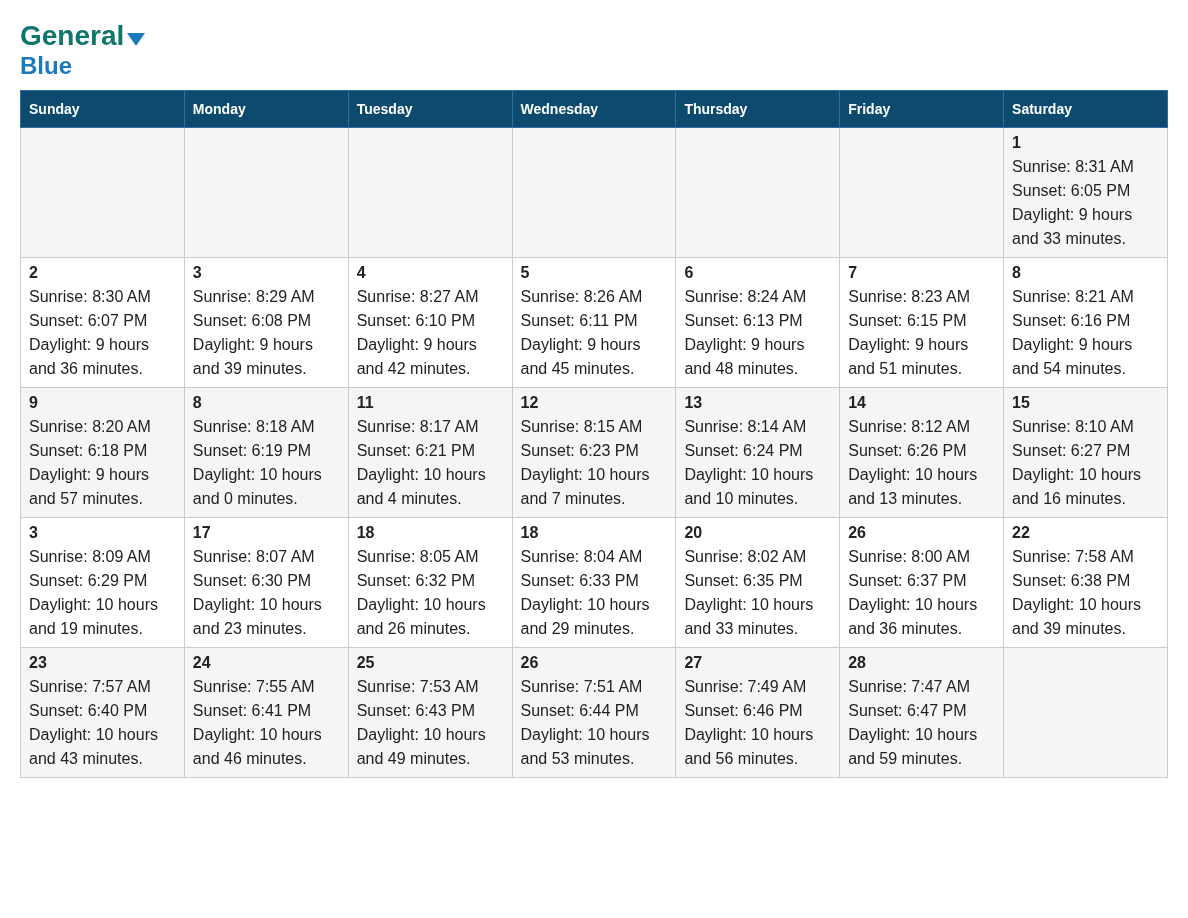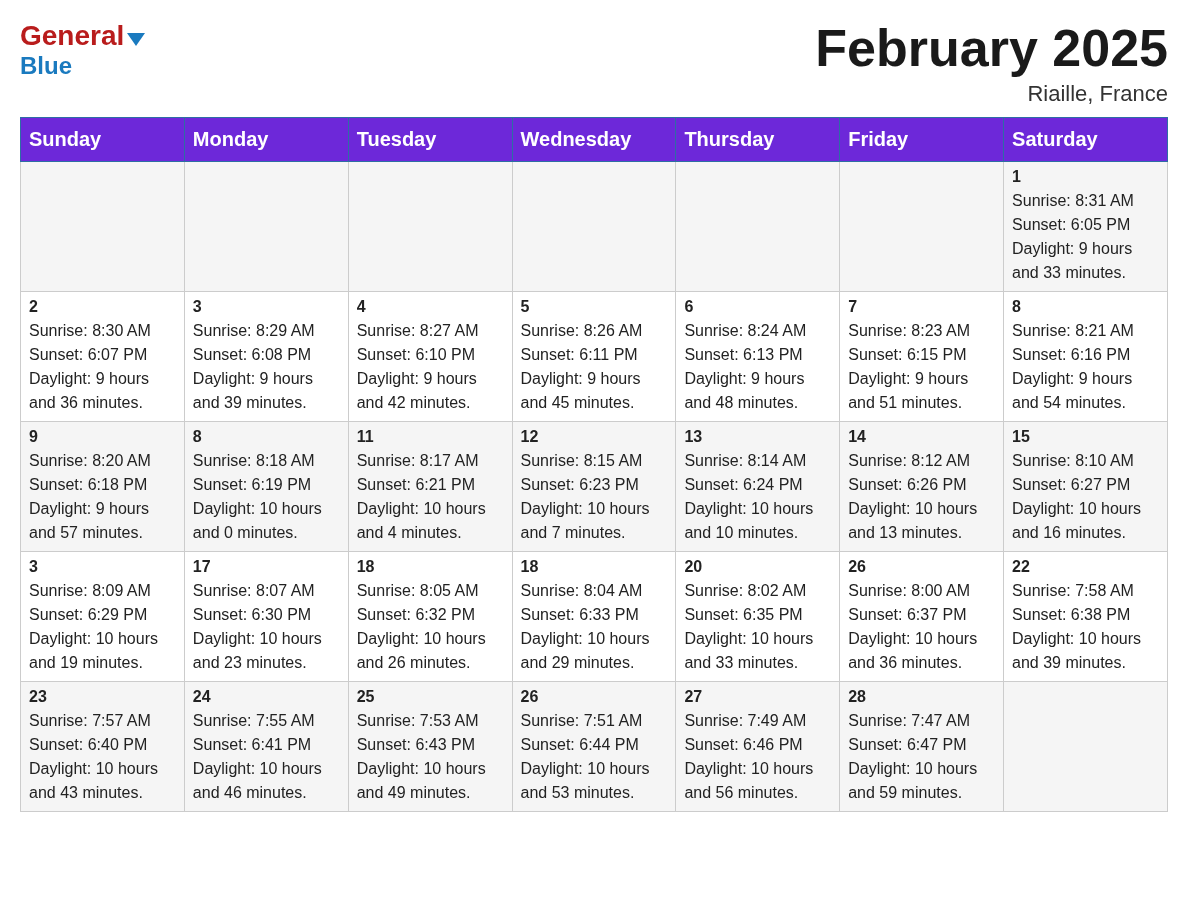--- a/index.html
+++ b/index.html
@@ -38,23 +38,23 @@
       font-size: 22px;
       color: #333;
       margin-top: 4px;
     }
     .calendar {
       width: 100%;
       border-collapse: collapse;
       margin-top: 10px;
     }
     .calendar th {
-      background-color: #6d28d9;
+      background-color: #0c4a6e;
       color: #fff;
-      font-size: 20px;
+      font-size: 14px;
       font-weight: bold;
       padding: 10px 8px;
       text-align: left;
       border: 1px solid #2e6da4;
     }
     .calendar td {
       border: 1px solid #ccc;
       vertical-align: top;
       padding: 6px 8px;
       width: 14.28%;
@@ -89,30 +89,26 @@
     }
     .row-shade-1 td { background-color: #f5f5f5; }
     .row-shade-2 td { background-color: #fff; }
   </style>
 </head>
 <body>
 
 <div class="header">
   <div class="logo">
     <div class="logo-line1">
-      <span style="font-size:28px;font-weight:bold;color:#b91c1c;">General</span>
+      <span style="font-size:28px;font-weight:bold;color:#0f766e;">General</span>
       <span style="display:inline-block;width:0;height:0;border-left:9px solid transparent;border-right:9px solid transparent;border-top:13px solid #1a7abf;margin-left:3px;margin-top:6px;"></span>
     </div>
     <div>
       <span style="font-size:24px;font-weight:bold;color:#1a7abf;">Blue</span>
     </div>
-  </div>
-  <div class="title-section">
-    <div class="month-title">February 2025</div>
-    <div class="location">Riaille, France</div>
   </div>
 </div>
 
 <table class="calendar">
   <thead>
     <tr>
       <th>Sunday</th>
       <th>Monday</th>
       <th>Tuesday</th>
       <th>Wednesday</th>

